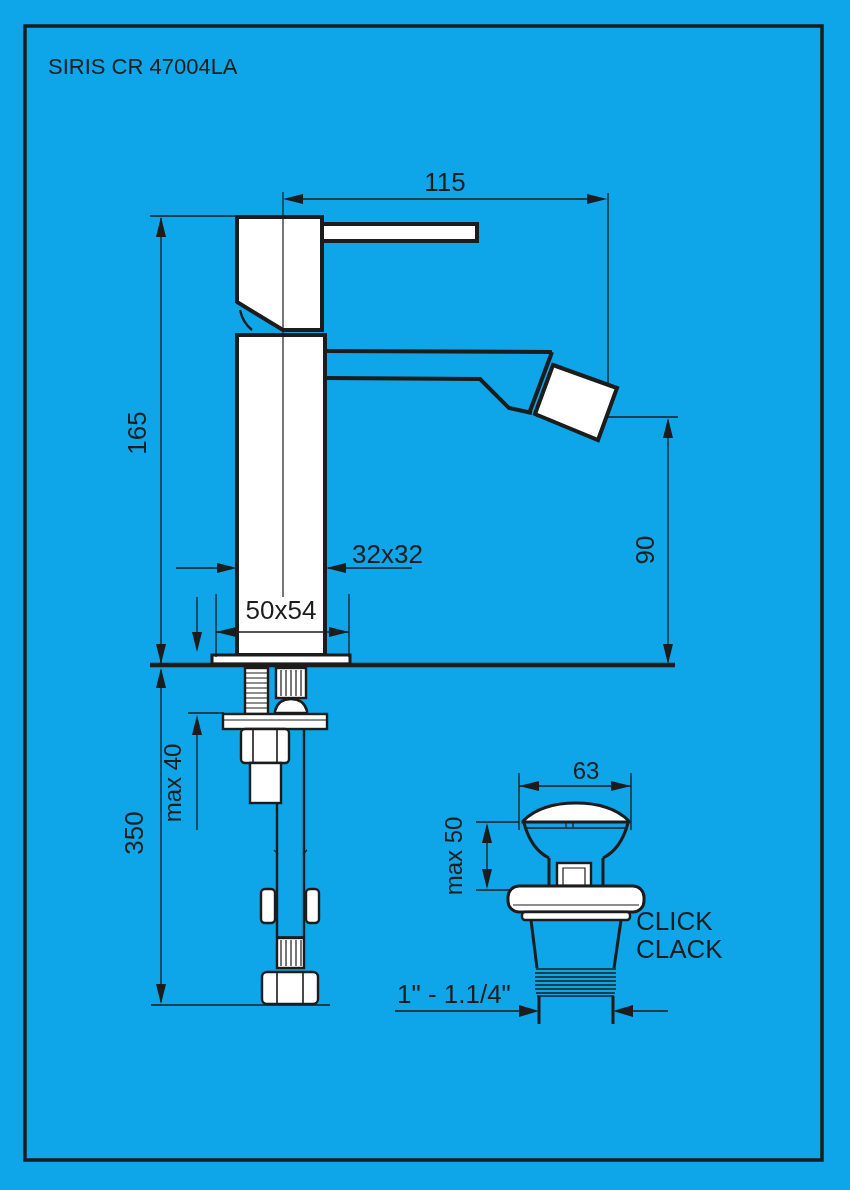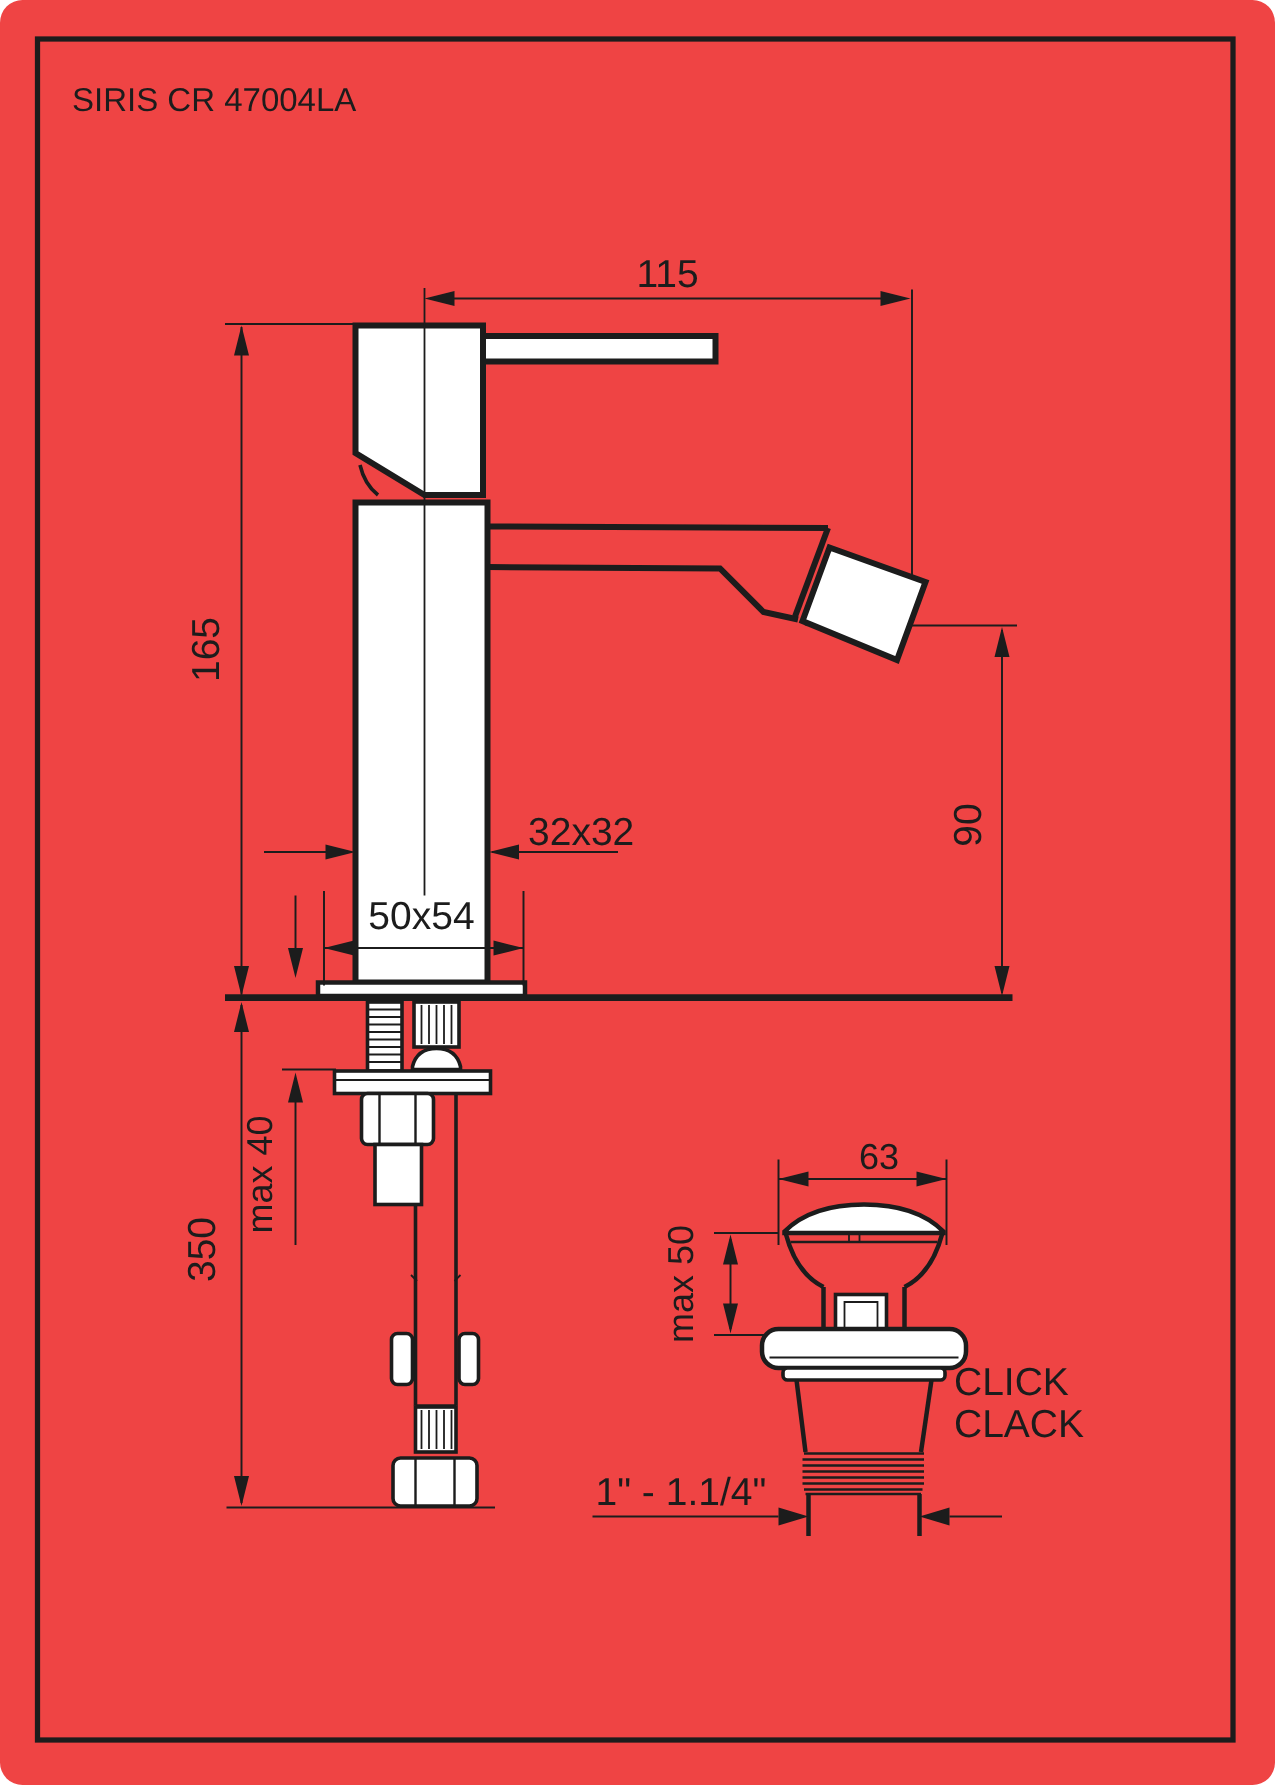--- a/index.html
+++ b/index.html
@@ -1,17 +1,17 @@
 <!DOCTYPE html>
 <html><head>
 <meta charset="utf-8">
 <style>
   html,body{margin:0;padding:0;background:#ffffff;}
-  .sheet{position:relative;width:850px;height:1190px;background:#ef4444;overflow:hidden;
-         font-family:"Liberation Sans", sans-serif;border-radius:15px;}
+  .sheet{position:relative;width:850px;height:1190px;background:#0ea5e9;overflow:hidden;
+         font-family:"Liberation Sans", sans-serif;}
   .sheet svg{position:absolute;left:0;top:0;}
   
   .outline   {fill:none;stroke:#1c1c1c;stroke-width:4;}
   .outline-w {fill:#ffffff;stroke:#1c1c1c;stroke-width:4;}
   .mid       {fill:none;stroke:#1c1c1c;stroke-width:3;}
   .mid-w     {fill:#ffffff;stroke:#1c1c1c;stroke-width:3;}
   .part      {fill:none;stroke:#1c1c1c;stroke-width:2.4;}
   .part-w    {fill:#ffffff;stroke:#1c1c1c;stroke-width:2.4;}
   .thin      {fill:none;stroke:#1c1c1c;stroke-width:1.6;}
   .hair      {fill:none;stroke:#1c1c1c;stroke-width:1.2;}

